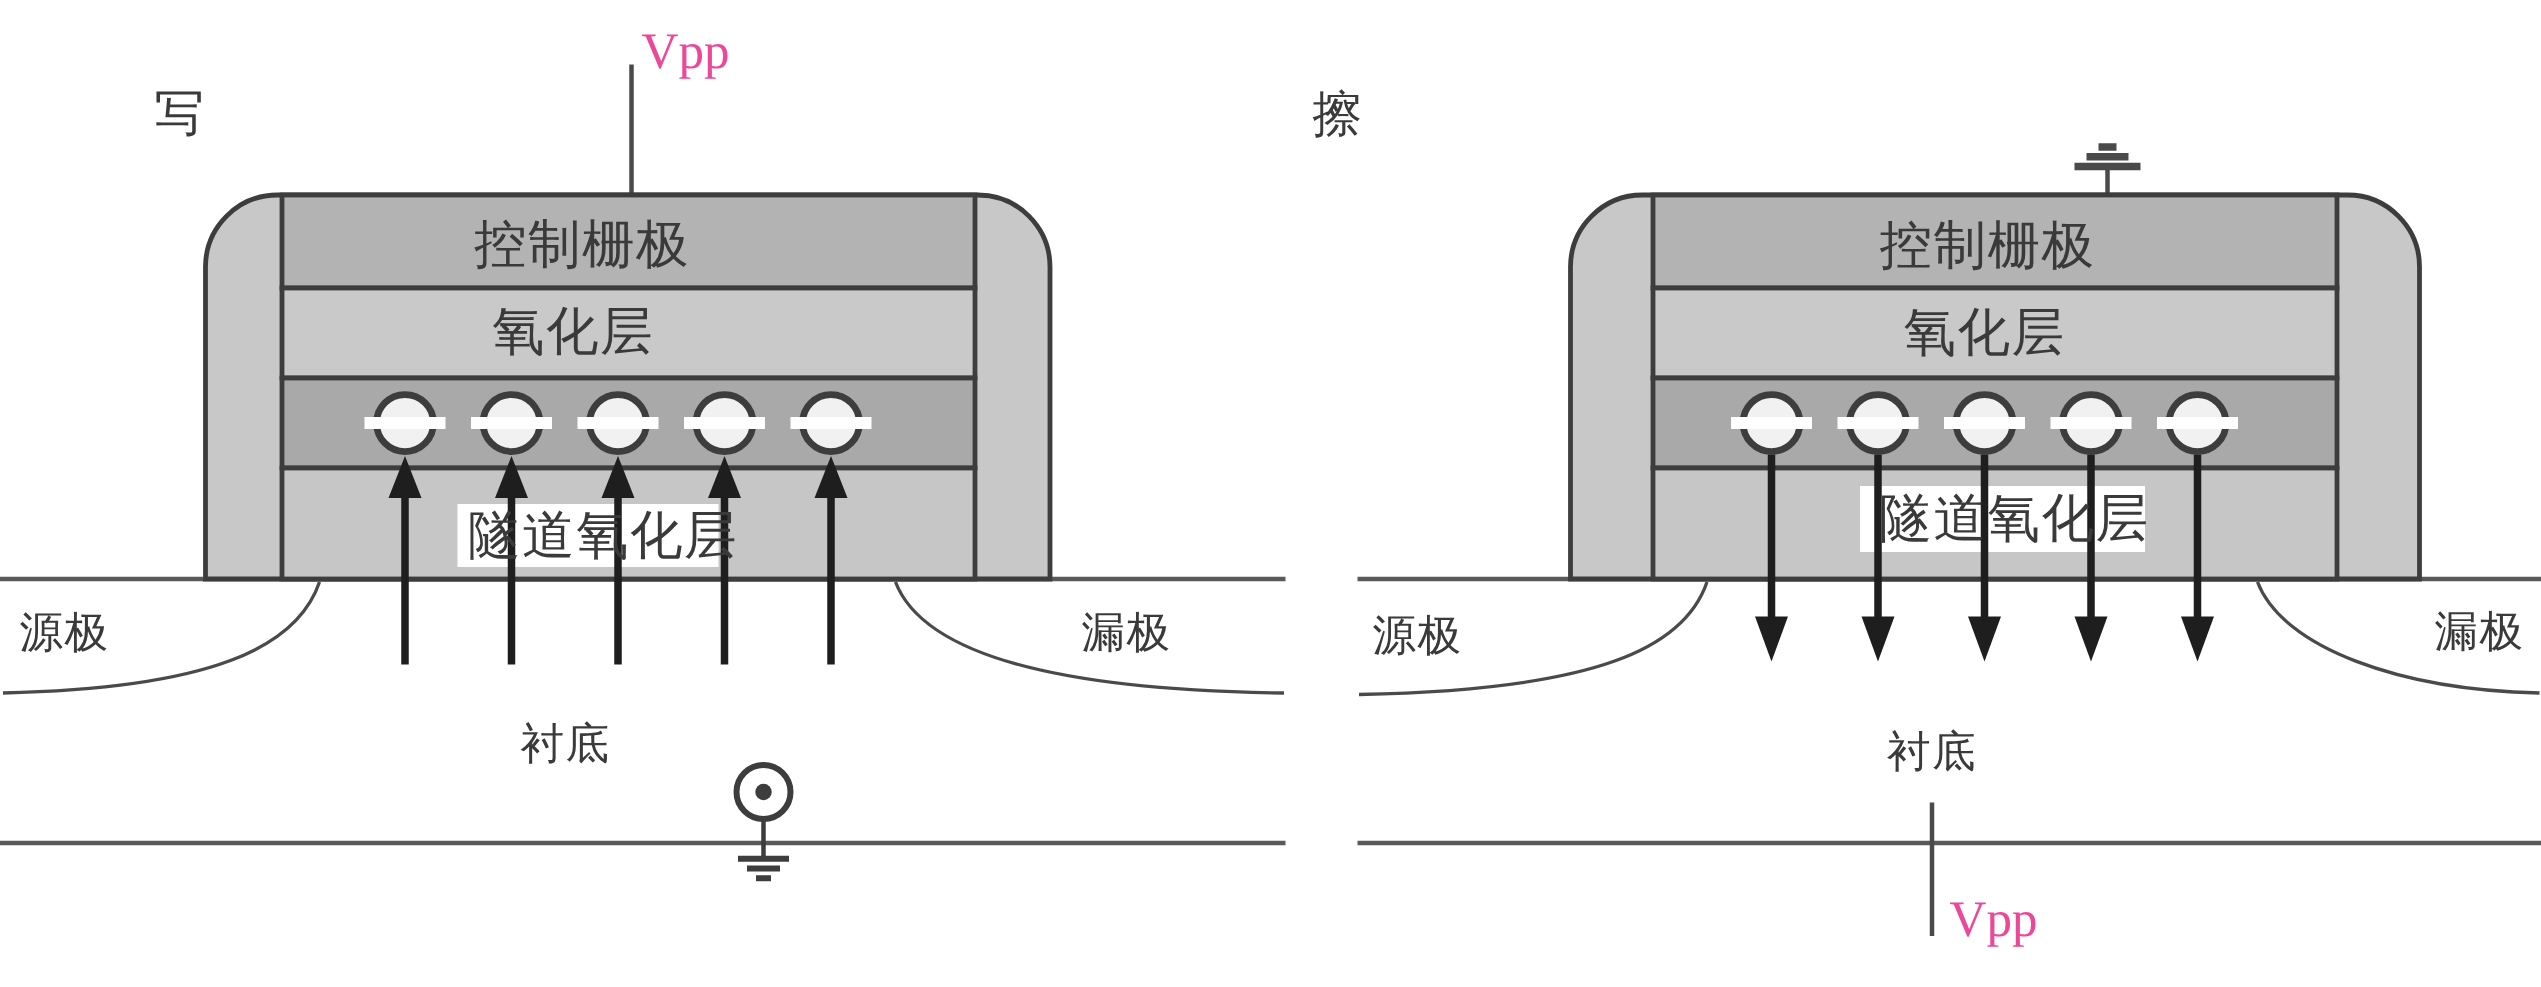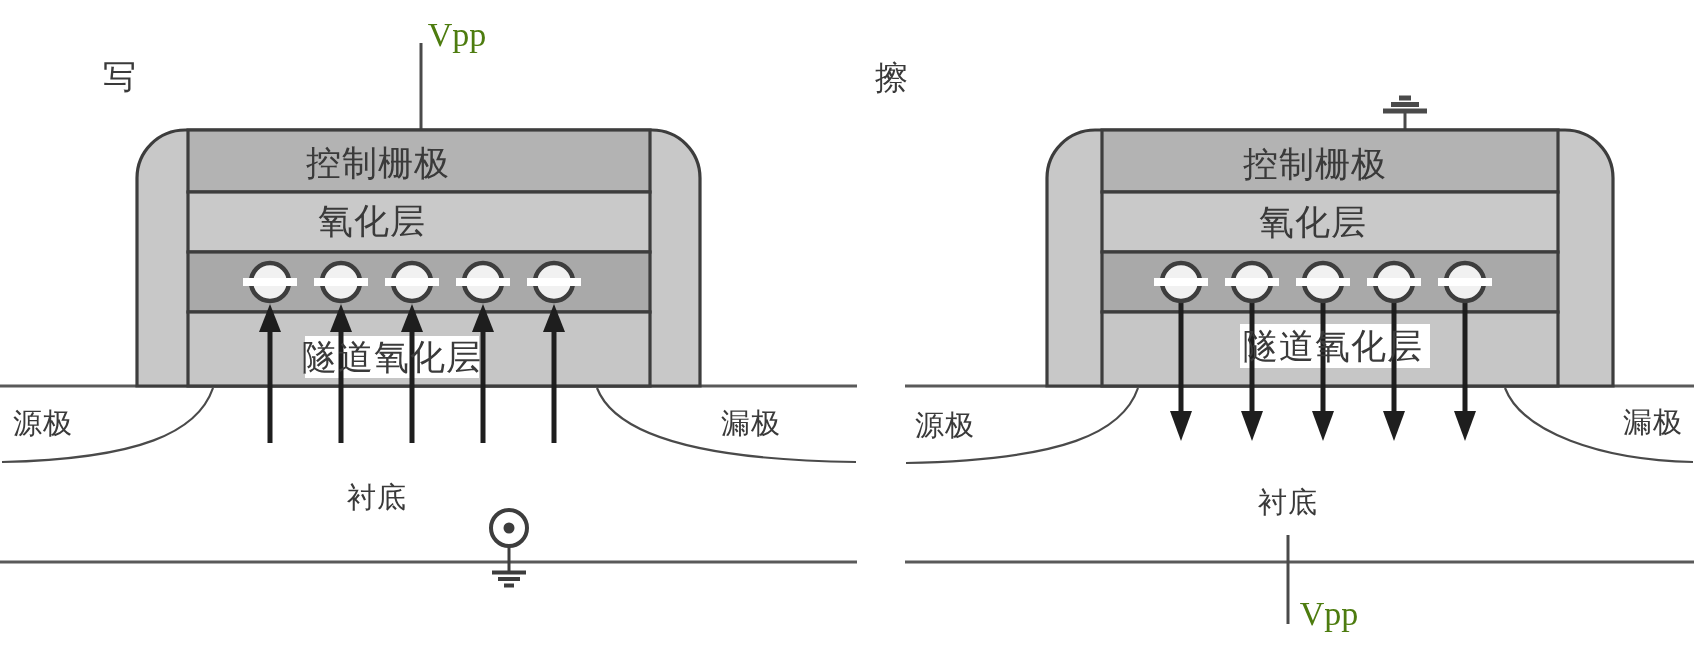--- a/index.html
+++ b/index.html
@@ -2,23 +2,23 @@
 <html><head>
 <meta charset="utf-8">
 <style>
   html,body{margin:0;padding:0;background:#ffffff;}
   body{width:1694px;height:658px;position:relative;overflow:hidden;
        font-family:"Liberation Serif","DejaVu Serif",serif;}
   .stage{position:absolute;left:0;top:0;width:1694px;height:658px;}
   svg{position:absolute;left:0;top:0;}
   .lbl{position:absolute;transform:translate(-50%,-50%);color:#3a3a3a;
        white-space:nowrap;letter-spacing:1px;line-height:1;}
-  .cjk{font-size:35px;}
+  .cjk{font-size:35px;margin-left:10px;}
   .cjk-sm{font-size:29px;}
-  .vpp{font-size:34px;letter-spacing:0;color:#4d7c0f;text-align:right;}
+  .vpp{font-size:34px;letter-spacing:0;color:#ec4899;text-align:right;}
   .mode{font-size:33px;}
 </style>
 </head>
 <body>
 
 <div class="stage">
 
 <svg width="1694" height="658" viewBox="0 0 1694 658">
 
   <line x1="0" y1="386" x2="857" y2="386" stroke="#5a5a5a" stroke-width="3"></line>

